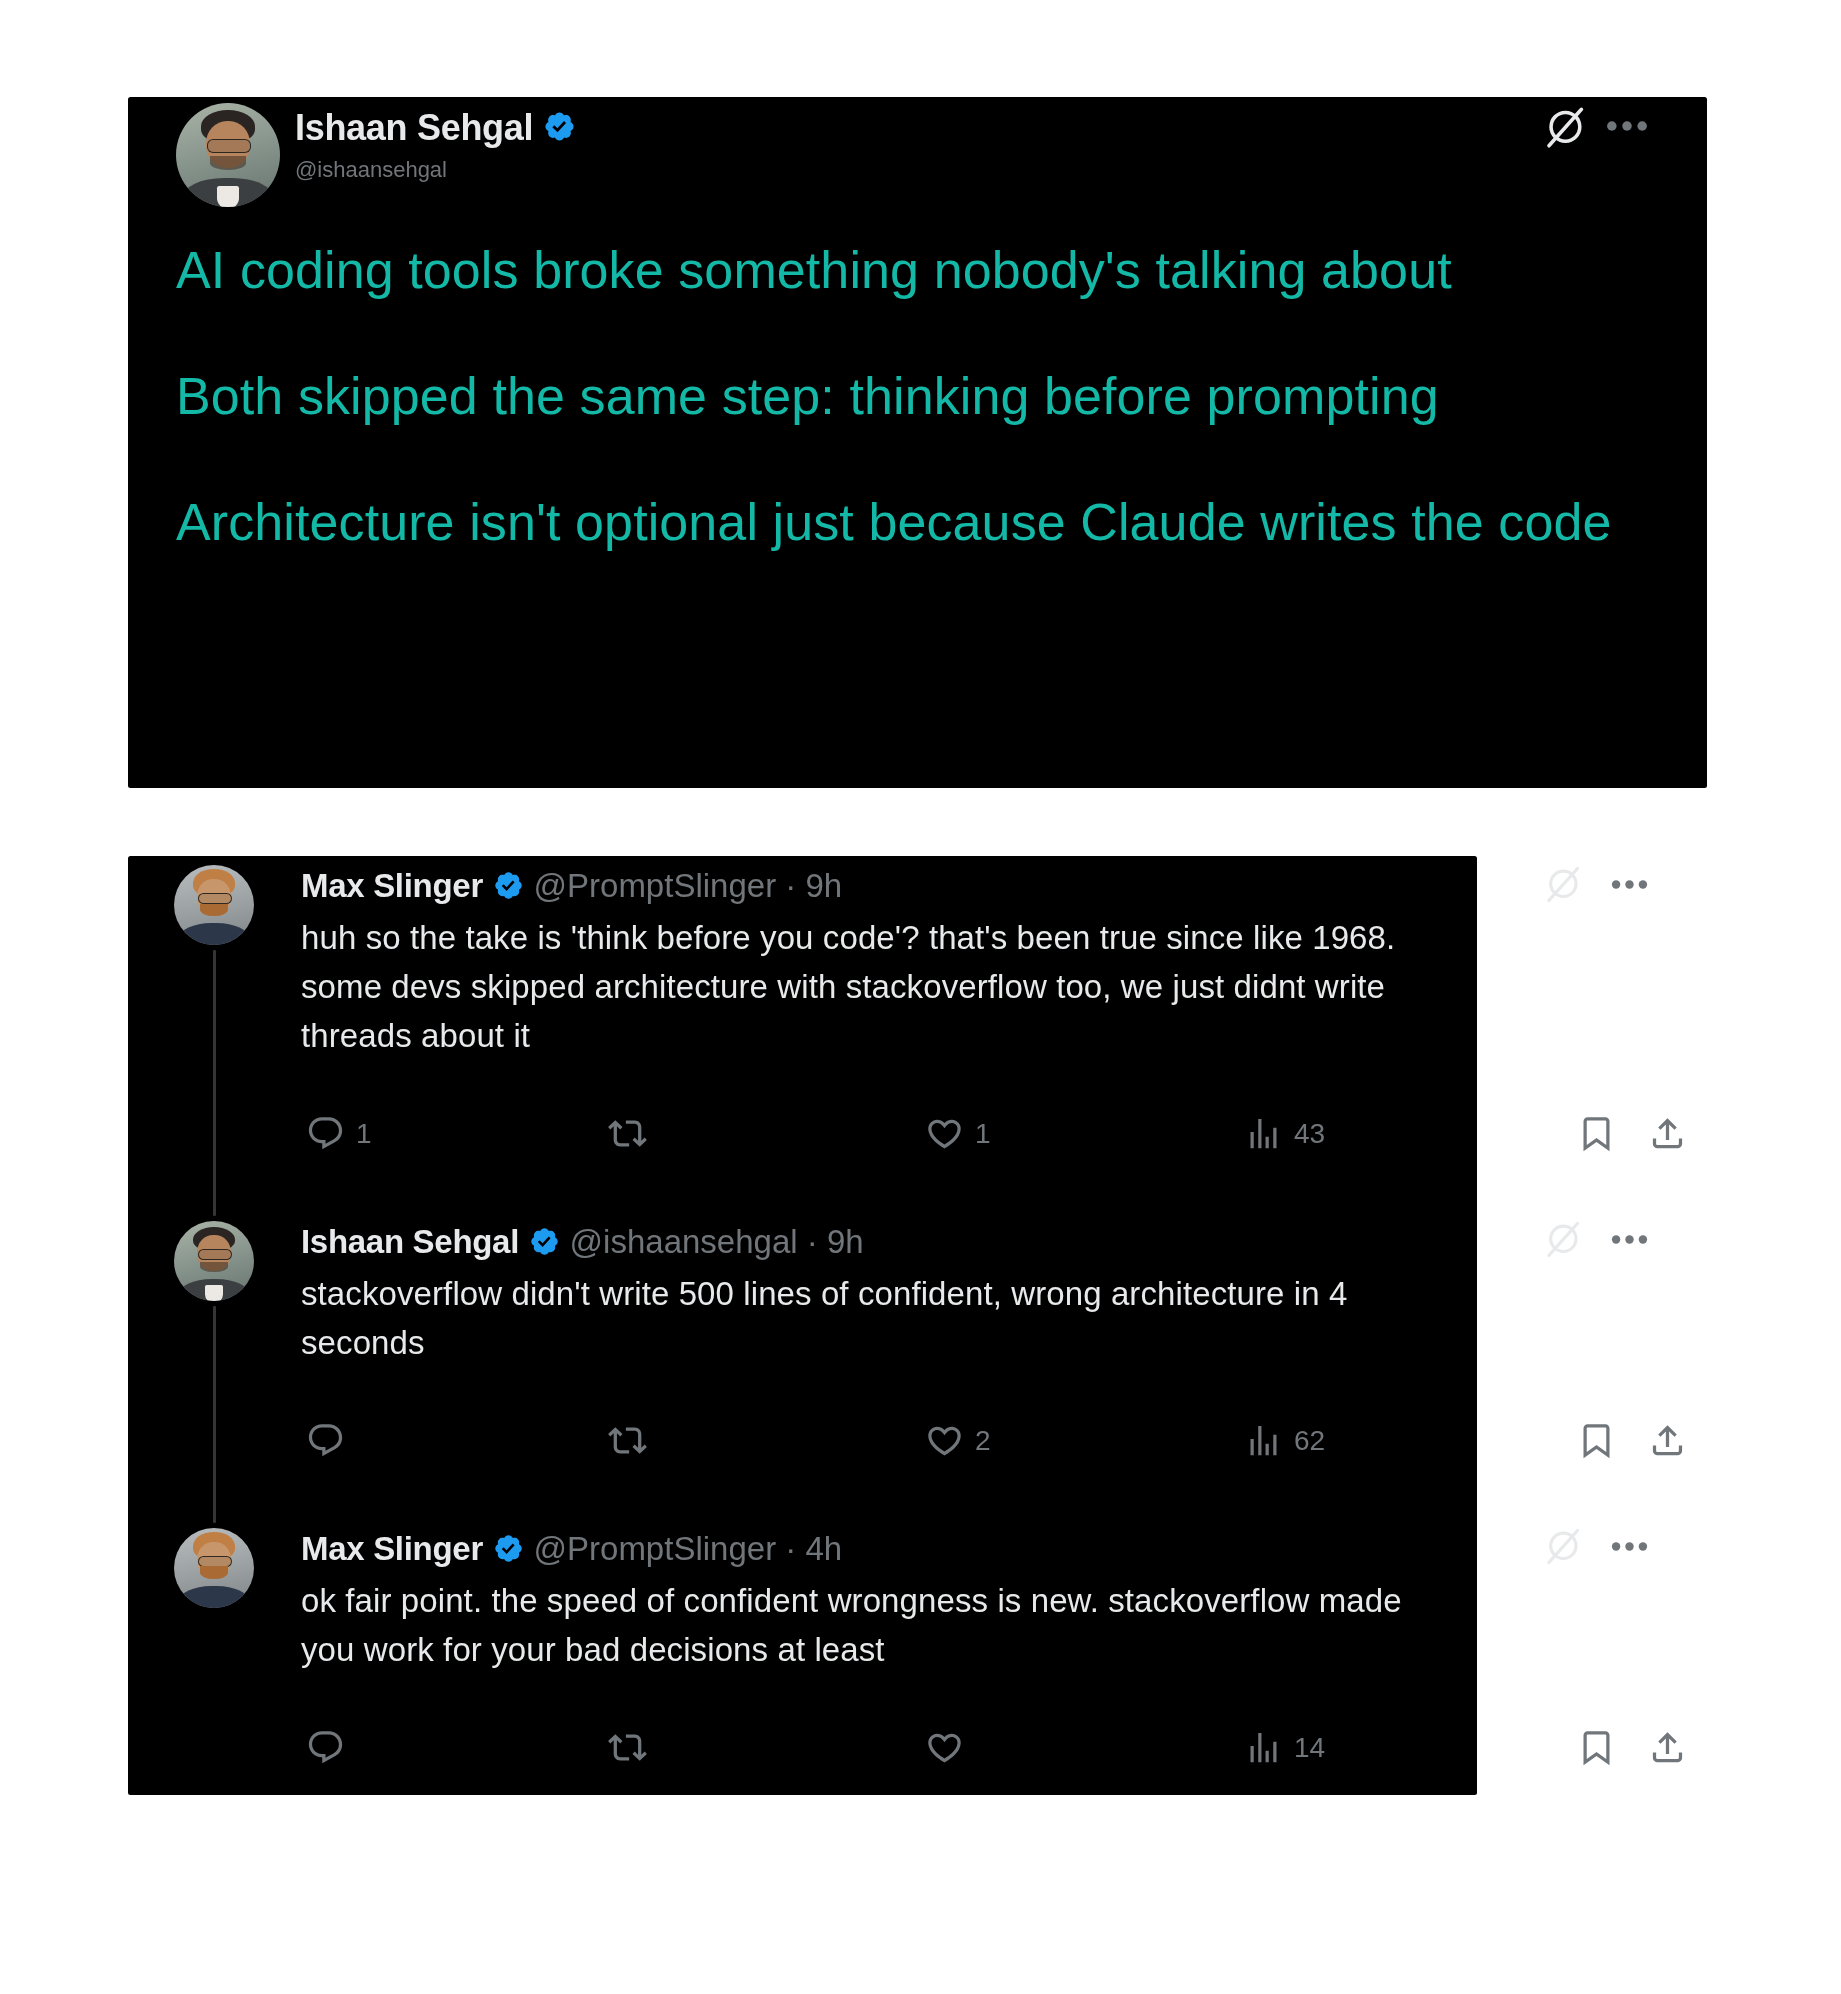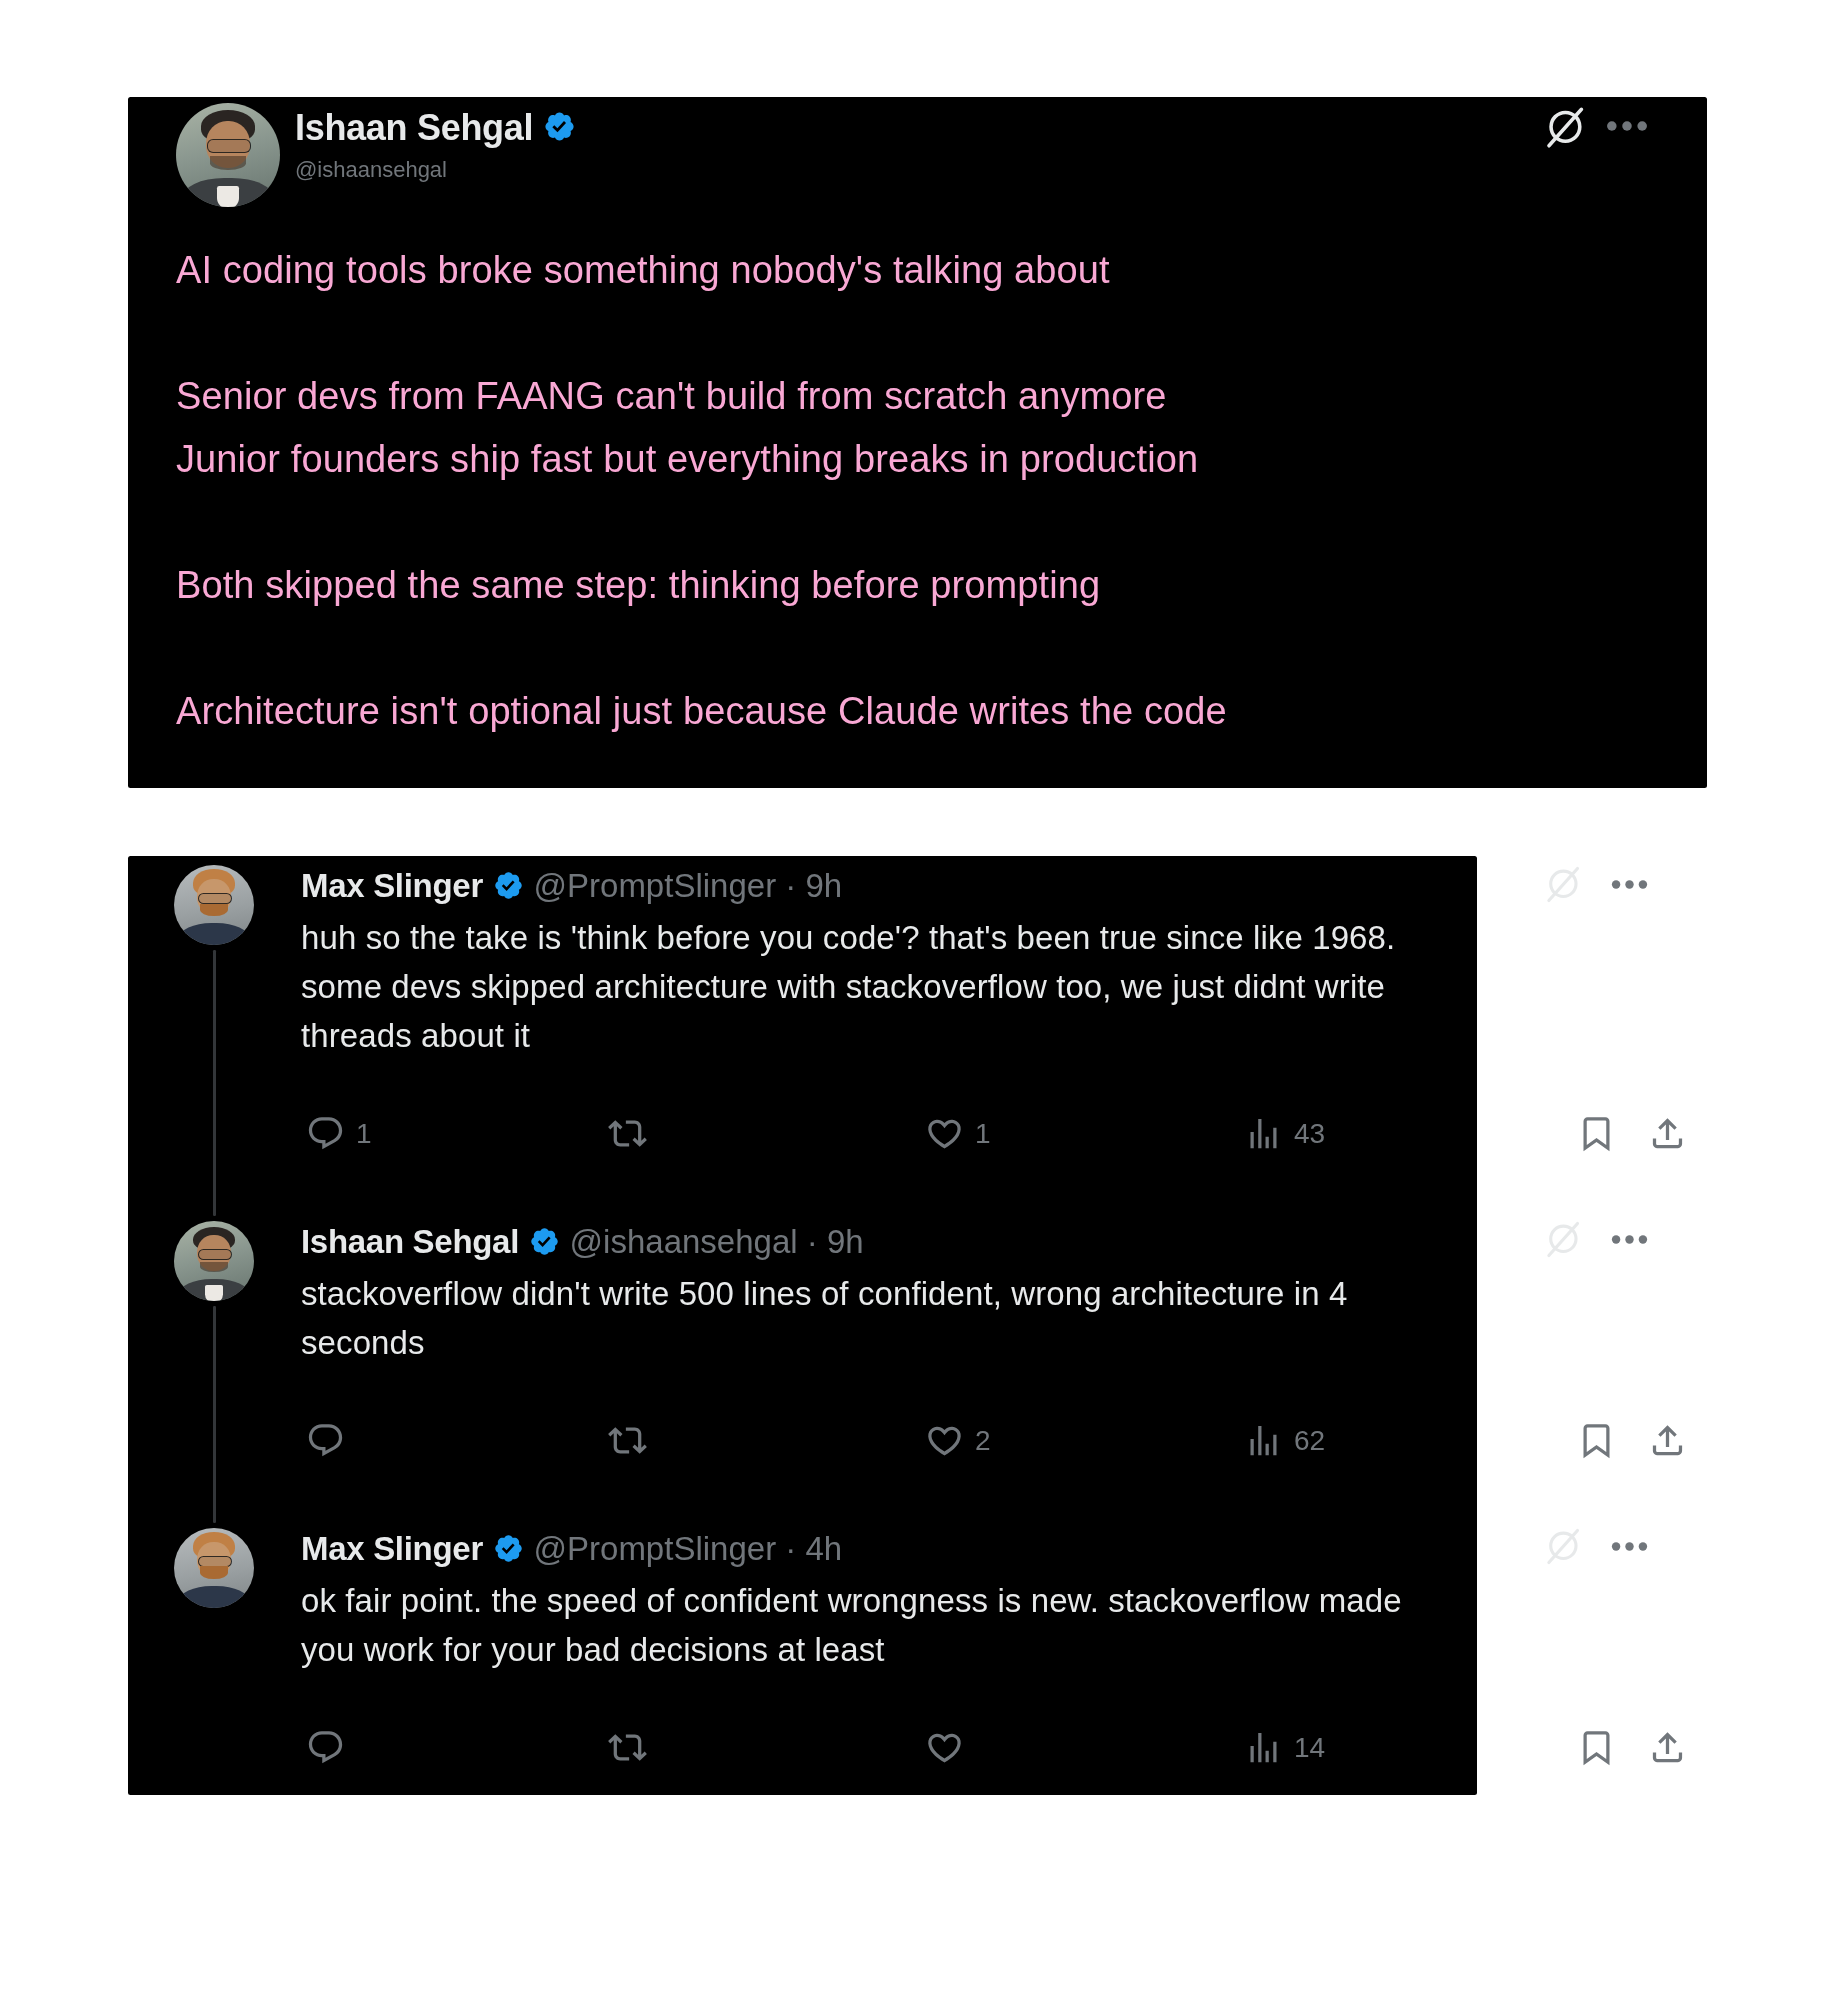--- a/index.html
+++ b/index.html
@@ -39,21 +39,21 @@
   .pm-name{font-size:36px;font-weight:bold;color:#e7e9ea;letter-spacing:-0.3px;white-space:nowrap;}
   .pm-handle{position:absolute;left:167px;top:60px;font-size:22px;color:#71767b;white-space:nowrap;}
   .badge{width:33px;height:33px;flex:0 0 auto;}
   .badge path{fill:#1d9bf0;}
   .grok-btn{position:absolute;background:none;border:none;padding:0;color:#e7e9ea;cursor:pointer;}
   .more-btn{position:absolute;background:none;border:none;padding:0;color:#71767b;cursor:pointer;}
   .pm-grok{left:1412px;top:4.9px;}
   .pm-grok svg{width:50px;height:50px;}
   .pm-more{left:1473px;top:16px;}
   .pm-more svg{width:52px;height:26px;}
-  .pm-body{position:absolute;left:48px;top:142px;right:42px;font-size:38px;line-height:63px;color:#f9a8d4;letter-spacing:0.1px;}
+  .pm-body{position:absolute;left:48px;top:142px;right:42px;font-size:52px;line-height:63px;color:#14b8a6;letter-spacing:0.1px;}
   .pm-body .para+.para{margin-top:63px;}
   .pm-body .line{white-space:nowrap;}
 
   
   .thread-line{position:absolute;left:85px;width:2.5px;background:#333639;border-radius:1.2px;}
   .reply{position:absolute;left:0;width:100%;}
   .r-avatar{left:46px;top:0;width:80px;height:80px;}
   .r-header{position:absolute;left:173px;top:0;height:41px;display:flex;align-items:center;gap:9.8px;}
   .r-name{font-size:33px;font-weight:bold;color:#e7e9ea;letter-spacing:-0.3px;white-space:nowrap;}
   .r-header .badge{width:31px;height:31px;}
@@ -102,24 +102,20 @@
   <button class="more-btn pm-more"><svg viewBox="0 0 48 24">
         <circle cx="10" cy="12" r="4.4" fill="currentColor"></circle>
         <circle cx="24" cy="12" r="4.4" fill="currentColor"></circle>
         <circle cx="38" cy="12" r="4.4" fill="currentColor"></circle>
       </svg></button>
   <div class="pm-body" id="pm-body">
       <div class="para">
         <div class="line">AI coding tools broke something nobody's talking about</div>
       </div>
       <div class="para">
-        <div class="line">Senior devs from FAANG can't build from scratch anymore</div>
-        <div class="line">Junior founders ship fast but everything breaks in production</div>
-      </div>
-      <div class="para">
         <div class="line">Both skipped the same step: thinking before prompting</div>
       </div>
       <div class="para">
         <div class="line">Architecture isn't optional just because Claude writes the code</div>
       </div>
     </div>
 </section>
 
 <section class="panel panel-thread" id="thread-panel">
     <div class="thread-line" style="top: 94px; height: 266px;"></div>

